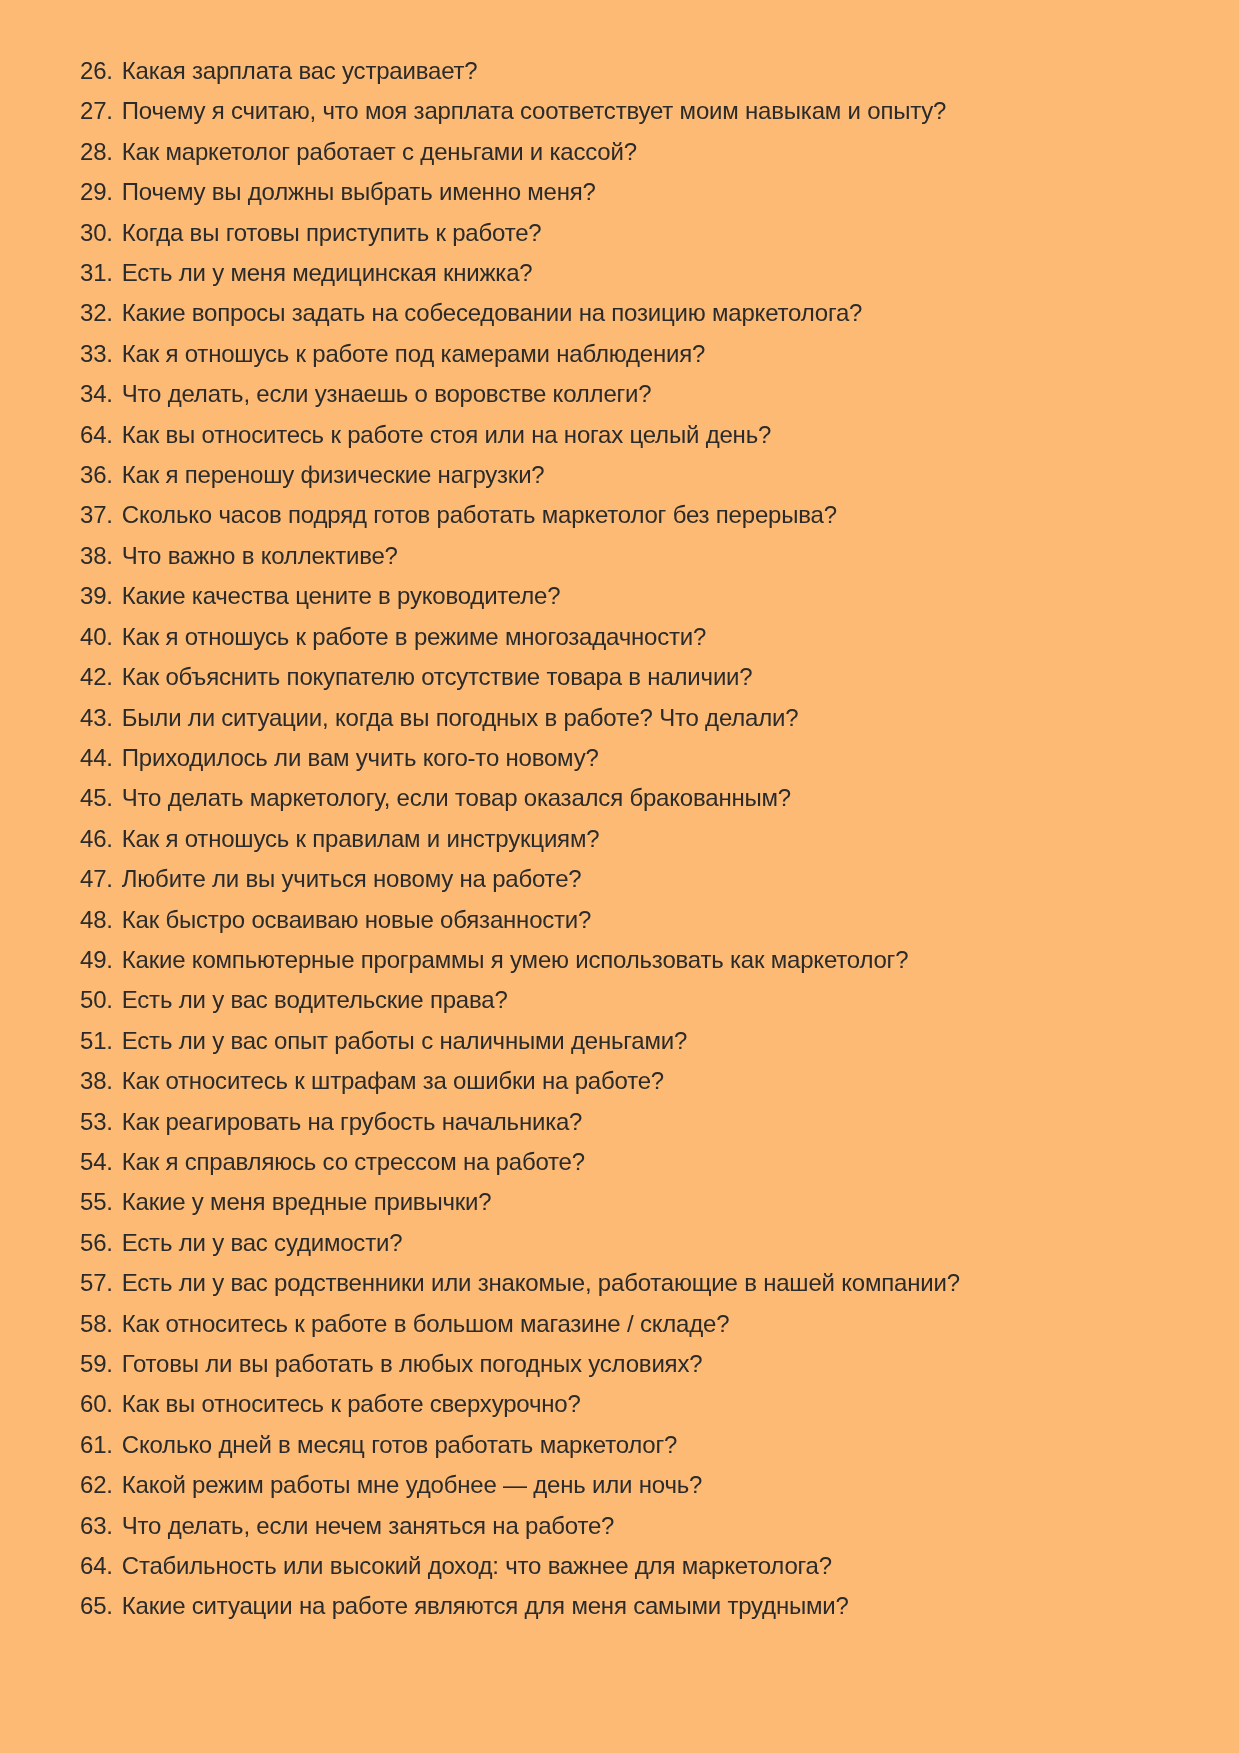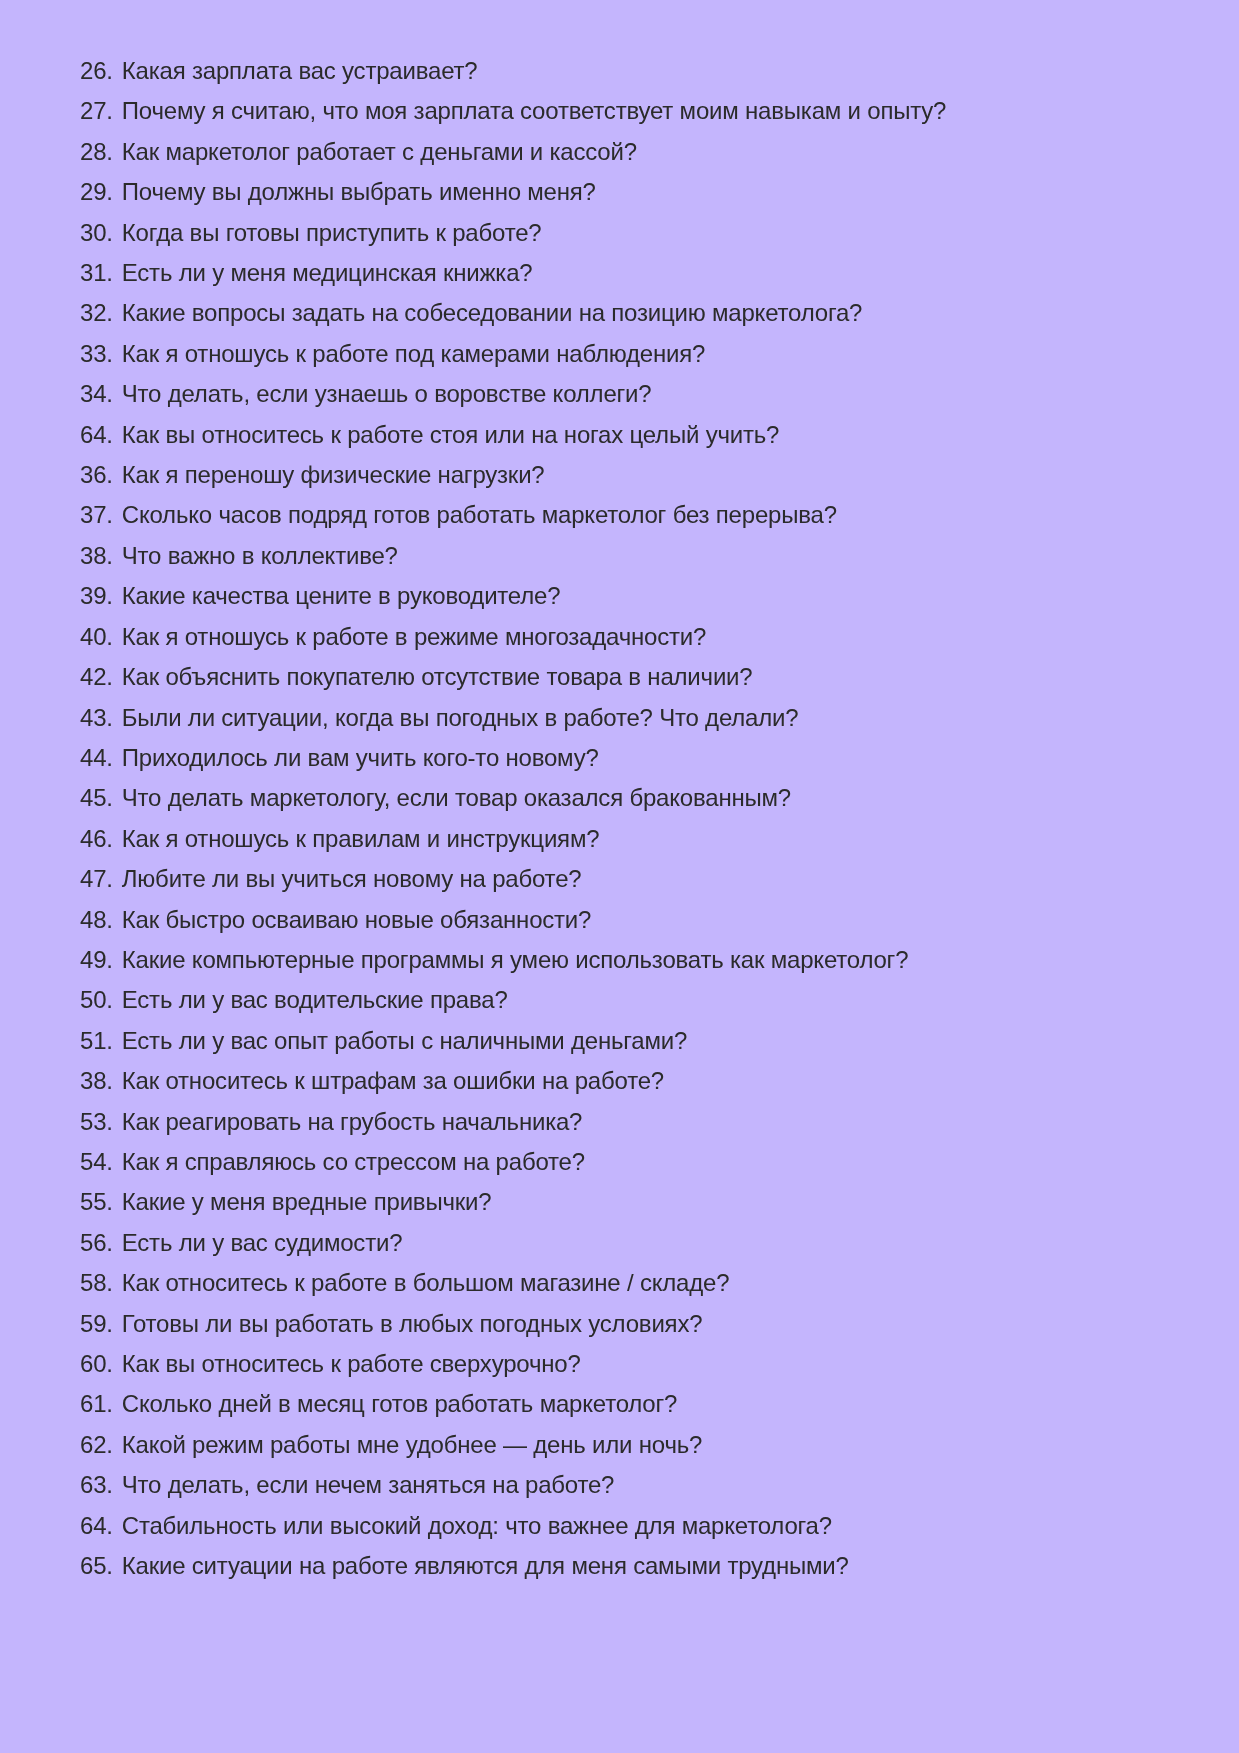--- a/index.html
+++ b/index.html
@@ -10,21 +10,21 @@
   body {
     width: 1239px;
     height: 1753px;
     position: relative;
     overflow: hidden;
     font-family: "Liberation Sans", "DejaVu Sans", sans-serif;
   }
   .page {
     position: absolute;
     inset: 0;
-    background: #c4b5fd;
+    background: #fdba74;
   }
   .question-list {
     position: absolute;
     left: 80px;
     top: 51px;
     right: 40px;
     font-size: 24px;
     color: #2b2b2b;
     font-weight: 400;
   }
@@ -44,41 +44,42 @@
   <div class="question-list">
       <div class="question-item"><span class="q-num">26.</span><span class="q-text">Какая зарплата вас устраивает?</span></div>
       <div class="question-item"><span class="q-num">27.</span><span class="q-text">Почему я считаю, что моя зарплата соответствует моим навыкам и опыту?</span></div>
       <div class="question-item"><span class="q-num">28.</span><span class="q-text">Как маркетолог работает с деньгами и кассой?</span></div>
       <div class="question-item"><span class="q-num">29.</span><span class="q-text">Почему вы должны выбрать именно меня?</span></div>
       <div class="question-item"><span class="q-num">30.</span><span class="q-text">Когда вы готовы приступить к работе?</span></div>
       <div class="question-item"><span class="q-num">31.</span><span class="q-text">Есть ли у меня медицинская книжка?</span></div>
       <div class="question-item"><span class="q-num">32.</span><span class="q-text">Какие вопросы задать на собеседовании на позицию маркетолога?</span></div>
       <div class="question-item"><span class="q-num">33.</span><span class="q-text">Как я отношусь к работе под камерами наблюдения?</span></div>
       <div class="question-item"><span class="q-num">34.</span><span class="q-text">Что делать, если узнаешь о воровстве коллеги?</span></div>
-      <div class="question-item"><span class="q-num">64.</span><span class="q-text">Как вы относитесь к работе стоя или на ногах целый учить?</span></div>
+      <div class="question-item"><span class="q-num">64.</span><span class="q-text">Как вы относитесь к работе стоя или на ногах целый день?</span></div>
       <div class="question-item"><span class="q-num">36.</span><span class="q-text">Как я переношу физические нагрузки?</span></div>
       <div class="question-item"><span class="q-num">37.</span><span class="q-text">Сколько часов подряд готов работать маркетолог без перерыва?</span></div>
       <div class="question-item"><span class="q-num">38.</span><span class="q-text">Что важно в коллективе?</span></div>
       <div class="question-item"><span class="q-num">39.</span><span class="q-text">Какие качества цените в руководителе?</span></div>
       <div class="question-item"><span class="q-num">40.</span><span class="q-text">Как я отношусь к работе в режиме многозадачности?</span></div>
       <div class="question-item"><span class="q-num">42.</span><span class="q-text">Как объяснить покупателю отсутствие товара в наличии?</span></div>
       <div class="question-item"><span class="q-num">43.</span><span class="q-text">Были ли ситуации, когда вы погодных в работе? Что делали?</span></div>
       <div class="question-item"><span class="q-num">44.</span><span class="q-text">Приходилось ли вам учить кого-то новому?</span></div>
       <div class="question-item"><span class="q-num">45.</span><span class="q-text">Что делать маркетологу, если товар оказался бракованным?</span></div>
       <div class="question-item"><span class="q-num">46.</span><span class="q-text">Как я отношусь к правилам и инструкциям?</span></div>
       <div class="question-item"><span class="q-num">47.</span><span class="q-text">Любите ли вы учиться новому на работе?</span></div>
       <div class="question-item"><span class="q-num">48.</span><span class="q-text">Как быстро осваиваю новые обязанности?</span></div>
       <div class="question-item"><span class="q-num">49.</span><span class="q-text">Какие компьютерные программы я умею использовать как маркетолог?</span></div>
       <div class="question-item"><span class="q-num">50.</span><span class="q-text">Есть ли у вас водительские права?</span></div>
       <div class="question-item"><span class="q-num">51.</span><span class="q-text">Есть ли у вас опыт работы с наличными деньгами?</span></div>
       <div class="question-item"><span class="q-num">38.</span><span class="q-text">Как относитесь к штрафам за ошибки на работе?</span></div>
       <div class="question-item"><span class="q-num">53.</span><span class="q-text">Как реагировать на грубость начальника?</span></div>
       <div class="question-item"><span class="q-num">54.</span><span class="q-text">Как я справляюсь со стрессом на работе?</span></div>
       <div class="question-item"><span class="q-num">55.</span><span class="q-text">Какие у меня вредные привычки?</span></div>
       <div class="question-item"><span class="q-num">56.</span><span class="q-text">Есть ли у вас судимости?</span></div>
+      <div class="question-item"><span class="q-num">57.</span><span class="q-text">Есть ли у вас родственники или знакомые, работающие в нашей компании?</span></div>
       <div class="question-item"><span class="q-num">58.</span><span class="q-text">Как относитесь к работе в большом магазине / складе?</span></div>
       <div class="question-item"><span class="q-num">59.</span><span class="q-text">Готовы ли вы работать в любых погодных условиях?</span></div>
       <div class="question-item"><span class="q-num">60.</span><span class="q-text">Как вы относитесь к работе сверхурочно?</span></div>
       <div class="question-item"><span class="q-num">61.</span><span class="q-text">Сколько дней в месяц готов работать маркетолог?</span></div>
       <div class="question-item"><span class="q-num">62.</span><span class="q-text">Какой режим работы мне удобнее — день или ночь?</span></div>
       <div class="question-item"><span class="q-num">63.</span><span class="q-text">Что делать, если нечем заняться на работе?</span></div>
       <div class="question-item"><span class="q-num">64.</span><span class="q-text">Стабильность или высокий доход: что важнее для маркетолога?</span></div>
       <div class="question-item"><span class="q-num">65.</span><span class="q-text">Какие ситуации на работе являются для меня самыми трудными?</span></div>
     </div>
 </div>

